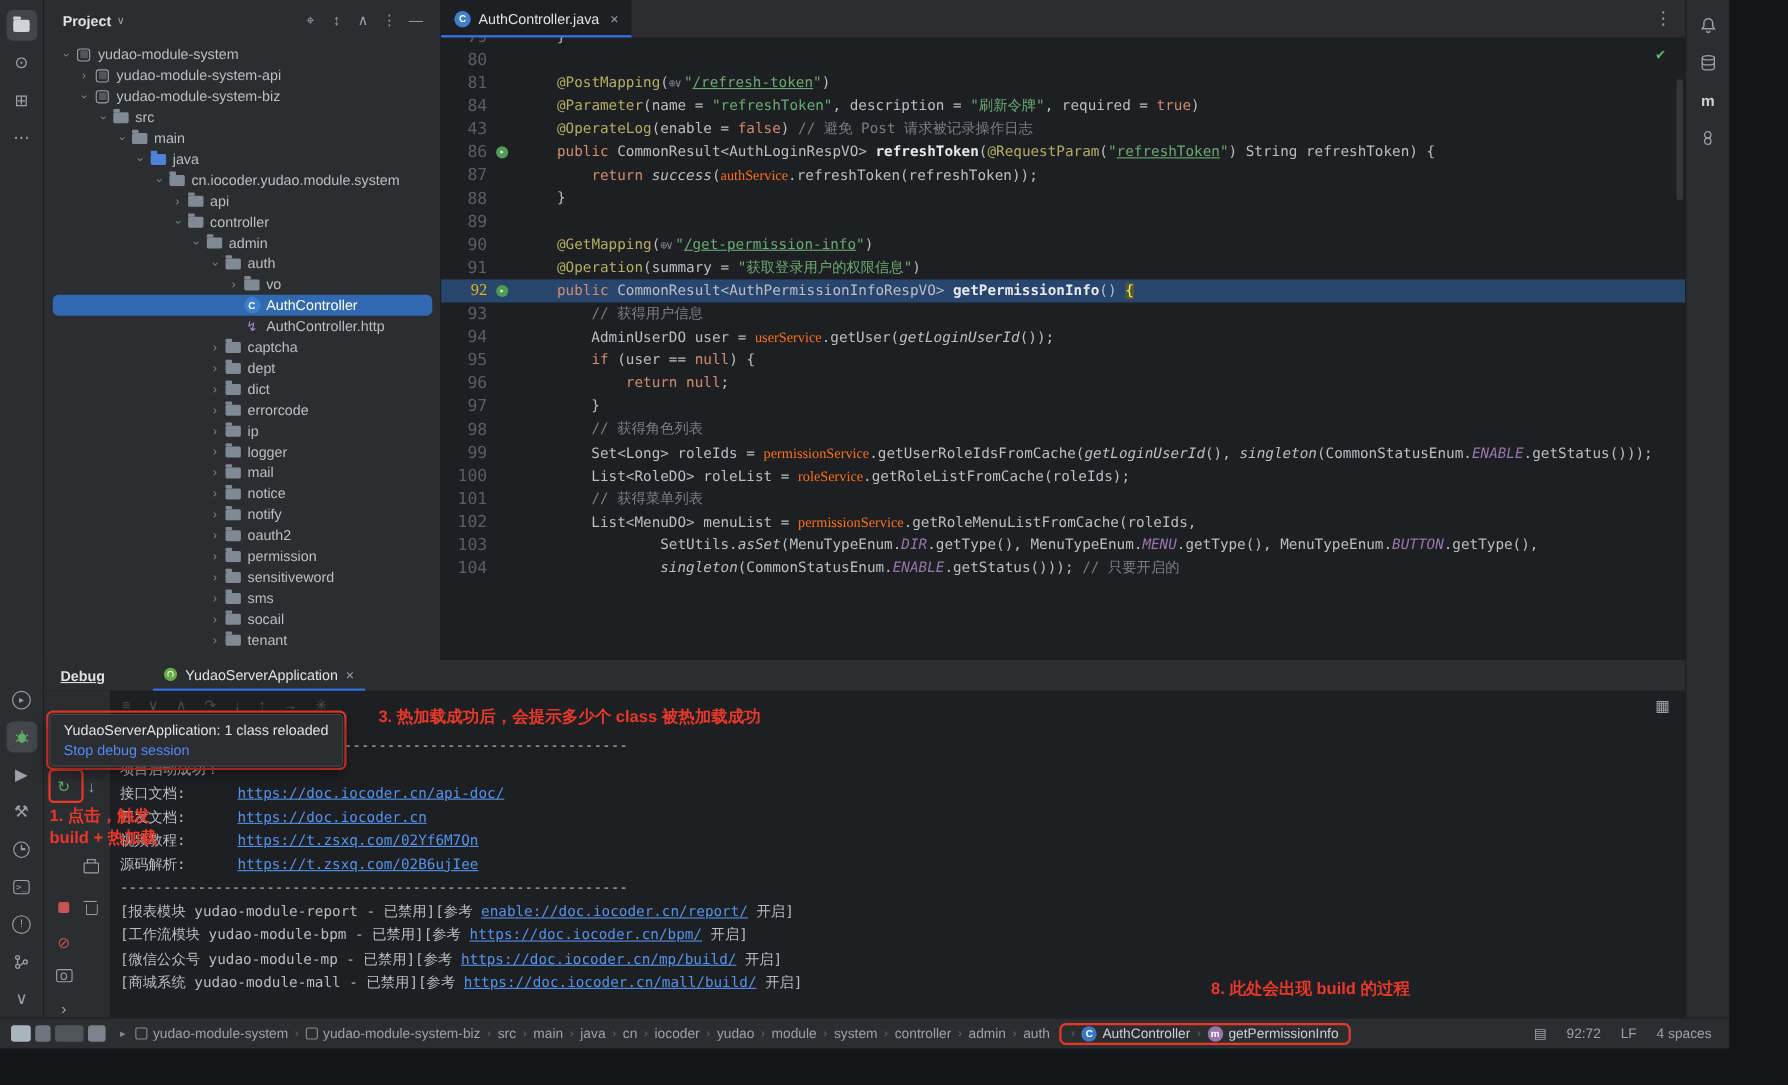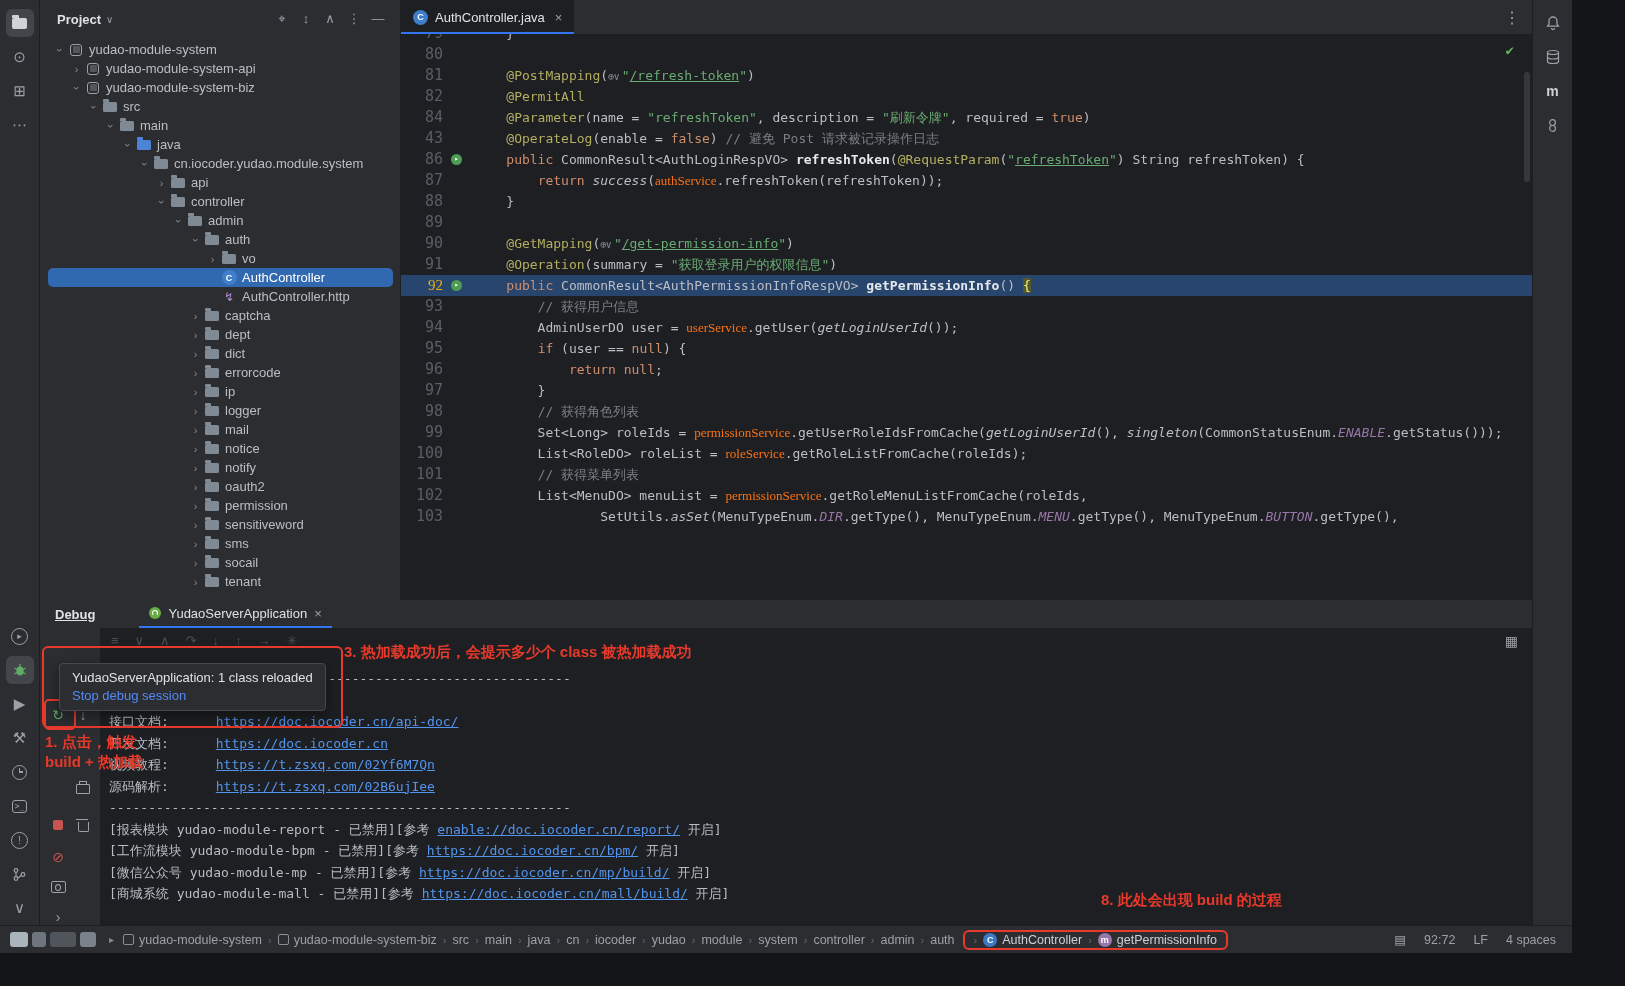--- a/index.html
+++ b/index.html
@@ -96,21 +96,21 @@
   .clink{color:#5394ec;text-decoration:underline;cursor:pointer;}
   .pric{width:12px;height:8px;border:1.3px solid #9da0a8;border-radius:1px;position:relative;display:inline-block;}
   .pric:before{content:"";position:absolute;top:-4px;left:2px;width:6px;height:3px;border:1.3px solid #9da0a8;border-bottom:none;}
   .stopic{width:10px;height:10px;background:#c75450;border-radius:2px;display:inline-block;}
   .tric{width:9px;height:9px;border:1.3px solid #9da0a8;border-top:none;border-radius:0 0 2px 2px;position:relative;display:inline-block;margin-top:3px;}
   .tric:before{content:"";position:absolute;top:-3px;left:-2.5px;width:12px;height:1.3px;background:#9da0a8;}
   .camic{width:13px;height:10px;border:1.3px solid #9da0a8;border-radius:2px;position:relative;display:inline-block;}
   .camic:before{content:"";position:absolute;inset:1.5px 3.5px;border:1.3px solid #9da0a8;border-radius:50%;}
 
   
-  .tooltip-red{position:absolute;left:1px;top:18px;z-index:6;border:2px solid #e8392b;border-radius:6px;padding:15px;}
+  .tooltip-red{position:absolute;left:1px;top:18px;z-index:6;border:2px solid #e8392b;border-radius:6px;padding:1px;}
   .tooltip{background:#2b2d30;border:1px solid #46484c;border-radius:4px;padding:6px 12px 7px;box-shadow:0 5px 14px rgba(0,0,0,.45);font-size:13px;white-space:nowrap;}
   .tt1{color:#dfe1e5;}
   .tt2{color:#548af7;margin-top:3px;cursor:pointer;}
   .redbox-rerun{position:absolute;left:3px;top:71px;width:28px;height:27px;border:2px solid #e8392b;border-radius:5px;z-index:5;}
   .rnote{position:absolute;color:#e8392b;font-weight:700;font-size:15px;line-height:20px;z-index:7;white-space:nowrap;}
   .note1{left:4px;top:104px;}
   .note3{left:303px;top:14px;}
   .note2{left:1060px;top:262px;}
 
   
@@ -430,41 +430,41 @@
           <span>AuthController.java</span>
           <span class="x">×</span>
         </div>
         <span class="tab-more">⋮</span>
       </div>
       <div class="code">
         <div class="codewrap" id="codelines">
             <div class="crow"><span class="lnum">79</span><span class="gut"></span><span class="ctext"><span class="cs-p">    }</span></span></div>
             <div class="crow"><span class="lnum">80</span><span class="gut"></span><span class="ctext"></span></div>
             <div class="crow"><span class="lnum">81</span><span class="gut"></span><span class="ctext"><span class="cs-p">    </span><span class="cs-a">@PostMapping</span><span class="cs-p">(</span><span class="cs-g">⊕∨</span><span class="cs-s">"</span><span class="cs-u">/refresh-token</span><span class="cs-s">"</span><span class="cs-p">)</span></span></div>
-            <div class="crow"><span class="lnum">82</span><span class="gut"></span><span class="ctext"><span class="cs-p">    </span><span class="cs-a">@PermitAll</span></span></div>
             <div class="crow"><span class="lnum">84</span><span class="gut"></span><span class="ctext"><span class="cs-p">    </span><span class="cs-a">@Parameter</span><span class="cs-p">(name = </span><span class="cs-s">"refreshToken"</span><span class="cs-p">, description = </span><span class="cs-s">"刷新令牌"</span><span class="cs-p">, required = </span><span class="cs-k">true</span><span class="cs-p">)</span></span></div>
             <div class="crow"><span class="lnum">43</span><span class="gut"></span><span class="ctext"><span class="cs-p">    </span><span class="cs-a">@OperateLog</span><span class="cs-p">(enable = </span><span class="cs-k">false</span><span class="cs-p">) </span><span class="cs-c">// 避免 Post 请求被记录操作日志</span></span></div>
             <div class="crow"><span class="lnum">86</span><span class="gut"><span class="spr">▸</span></span><span class="ctext"><span class="cs-p">    </span><span class="cs-k">public</span><span class="cs-p"> CommonResult&lt;AuthLoginRespVO&gt; </span><span class="cs-m">refreshToken</span><span class="cs-p">(</span><span class="cs-a">@RequestParam</span><span class="cs-p">(</span><span class="cs-s">"</span><span class="cs-u">refreshToken</span><span class="cs-s">"</span><span class="cs-p">) String refreshToken) {</span></span></div>
             <div class="crow"><span class="lnum">87</span><span class="gut"></span><span class="ctext"><span class="cs-p">        </span><span class="cs-k">return</span><span class="cs-p"> </span><span class="cs-i">success</span><span class="cs-p">(</span><span class="cs-f">authService</span><span class="cs-p">.refreshToken(refreshToken));</span></span></div>
             <div class="crow"><span class="lnum">88</span><span class="gut"></span><span class="ctext"><span class="cs-p">    }</span></span></div>
             <div class="crow"><span class="lnum">89</span><span class="gut"></span><span class="ctext"></span></div>
             <div class="crow"><span class="lnum">90</span><span class="gut"></span><span class="ctext"><span class="cs-p">    </span><span class="cs-a">@GetMapping</span><span class="cs-p">(</span><span class="cs-g">⊕∨</span><span class="cs-s">"</span><span class="cs-u">/get-permission-info</span><span class="cs-s">"</span><span class="cs-p">)</span></span></div>
             <div class="crow"><span class="lnum">91</span><span class="gut"></span><span class="ctext"><span class="cs-p">    </span><span class="cs-a">@Operation</span><span class="cs-p">(summary = </span><span class="cs-s">"获取登录用户的权限信息"</span><span class="cs-p">)</span></span></div>
             <div class="crow hl"><span class="lnum">92</span><span class="gut"><span class="spr">▸</span></span><span class="ctext"><span class="cs-p">    </span><span class="cs-k">public</span><span class="cs-p"> CommonResult&lt;AuthPermissionInfoRespVO&gt; </span><span class="cs-m">getPermissionInfo</span><span class="cs-p">() </span><span class="cs-y">{</span></span></div>
             <div class="crow"><span class="lnum">93</span><span class="gut"></span><span class="ctext"><span class="cs-p">        </span><span class="cs-c">// 获得用户信息</span></span></div>
             <div class="crow"><span class="lnum">94</span><span class="gut"></span><span class="ctext"><span class="cs-p">        AdminUserDO user = </span><span class="cs-f">userService</span><span class="cs-p">.getUser(</span><span class="cs-i">getLoginUserId</span><span class="cs-p">());</span></span></div>
             <div class="crow"><span class="lnum">95</span><span class="gut"></span><span class="ctext"><span class="cs-p">        </span><span class="cs-k">if</span><span class="cs-p"> (user == </span><span class="cs-k">null</span><span class="cs-p">) {</span></span></div>
             <div class="crow"><span class="lnum">96</span><span class="gut"></span><span class="ctext"><span class="cs-p">            </span><span class="cs-k">return</span><span class="cs-p"> </span><span class="cs-k">null</span><span class="cs-p">;</span></span></div>
             <div class="crow"><span class="lnum">97</span><span class="gut"></span><span class="ctext"><span class="cs-p">        }</span></span></div>
             <div class="crow"><span class="lnum">98</span><span class="gut"></span><span class="ctext"><span class="cs-p">        </span><span class="cs-c">// 获得角色列表</span></span></div>
             <div class="crow"><span class="lnum">99</span><span class="gut"></span><span class="ctext"><span class="cs-p">        Set&lt;Long&gt; roleIds = </span><span class="cs-f">permissionService</span><span class="cs-p">.getUserRoleIdsFromCache(</span><span class="cs-i">getLoginUserId</span><span class="cs-p">(), </span><span class="cs-i">singleton</span><span class="cs-p">(CommonStatusEnum.</span><span class="cs-ci">ENABLE</span><span class="cs-p">.getStatus()));</span></span></div>
             <div class="crow"><span class="lnum">100</span><span class="gut"></span><span class="ctext"><span class="cs-p">        List&lt;RoleDO&gt; roleList = </span><span class="cs-f">roleService</span><span class="cs-p">.getRoleListFromCache(roleIds);</span></span></div>
             <div class="crow"><span class="lnum">101</span><span class="gut"></span><span class="ctext"><span class="cs-p">        </span><span class="cs-c">// 获得菜单列表</span></span></div>
             <div class="crow"><span class="lnum">102</span><span class="gut"></span><span class="ctext"><span class="cs-p">        List&lt;MenuDO&gt; menuList = </span><span class="cs-f">permissionService</span><span class="cs-p">.getRoleMenuListFromCache(roleIds,</span></span></div>
             <div class="crow"><span class="lnum">103</span><span class="gut"></span><span class="ctext"><span class="cs-p">                SetUtils.</span><span class="cs-i">asSet</span><span class="cs-p">(MenuTypeEnum.</span><span class="cs-ci">DIR</span><span class="cs-p">.getType(), MenuTypeEnum.</span><span class="cs-ci">MENU</span><span class="cs-p">.getType(), MenuTypeEnum.</span><span class="cs-ci">BUTTON</span><span class="cs-p">.getType(),</span></span></div>
+            <div class="crow"><span class="lnum">104</span><span class="gut"></span><span class="ctext"><span class="cs-p">                </span><span class="cs-i">singleton</span><span class="cs-p">(CommonStatusEnum.</span><span class="cs-ci">ENABLE</span><span class="cs-p">.getStatus())); </span><span class="cs-c">// 只要开启的</span></span></div>
           </div>
         <span class="inspect">✔</span>
         <span class="sbar"></span>
       </div>
     </div>
 
     <div class="debug">
       <div class="dhead">
         <span class="dtitle">Debug</span>
         <div class="dtab">

